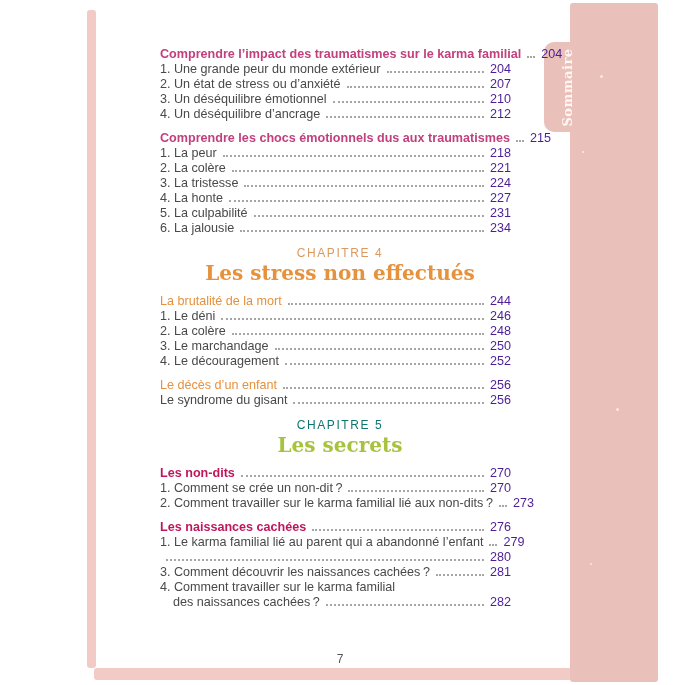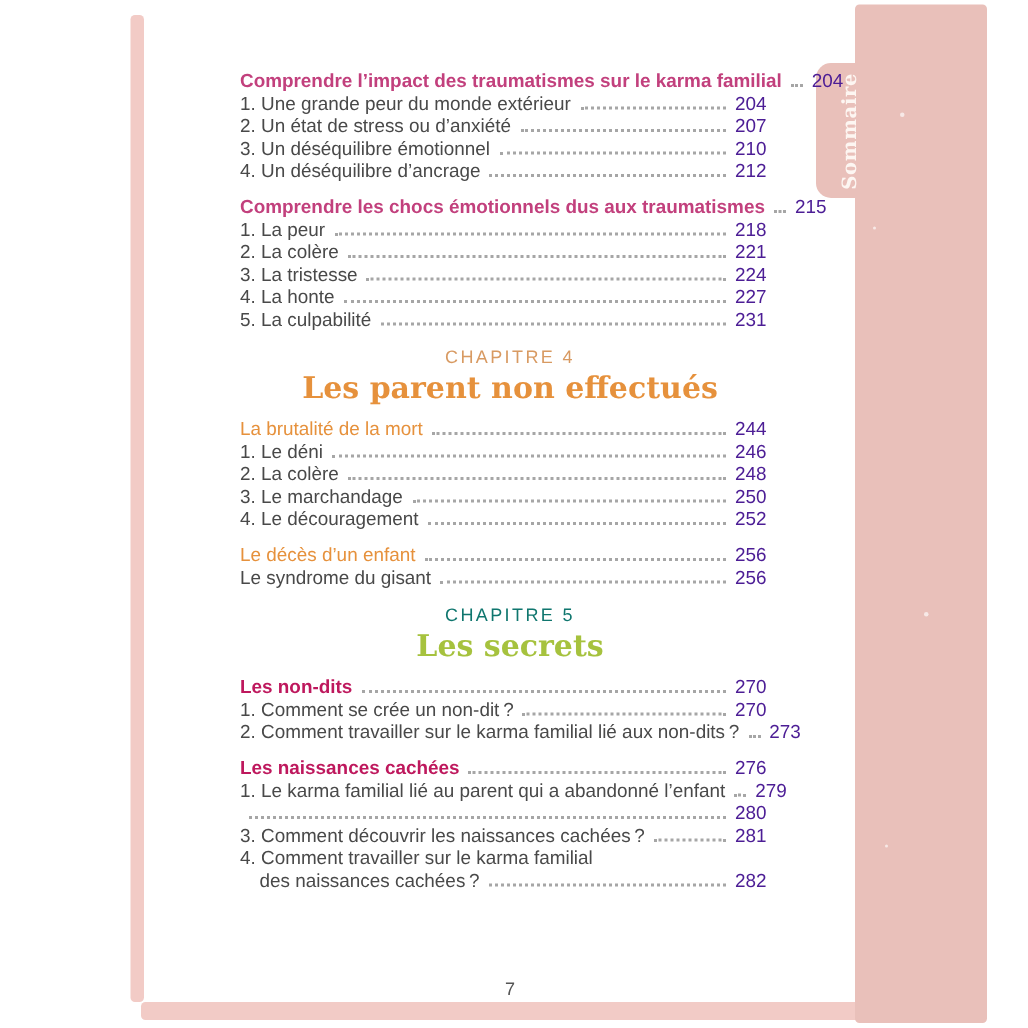--- a/index.html
+++ b/index.html
@@ -138,25 +138,30 @@
     <div class="row">
       <span class="lbl">4. La honte</span>
       <span class="leader"></span>
       <span class="pg">227</span>
     </div>
     <div class="row">
       <span class="lbl">5. La culpabilité</span>
       <span class="leader"></span>
       <span class="pg">231</span>
     </div>
+    <div class="row">
+      <span class="lbl">6. La jalousie</span>
+      <span class="leader"></span>
+      <span class="pg">234</span>
+    </div>
   </div>
 
   <div class="chapter c4">
     <div class="kicker">CHAPITRE 4</div>
-    <div class="title">Les parent non effectués</div>
+    <div class="title">Les stress non effectués</div>
   </div>
 
   <div class="section">
     <div class="row">
       <span class="lbl h-orange">La brutalité de la mort</span>
       <span class="leader"></span>
       <span class="pg">244</span>
     </div>
     <div class="row">
       <span class="lbl">1. Le déni</span>

